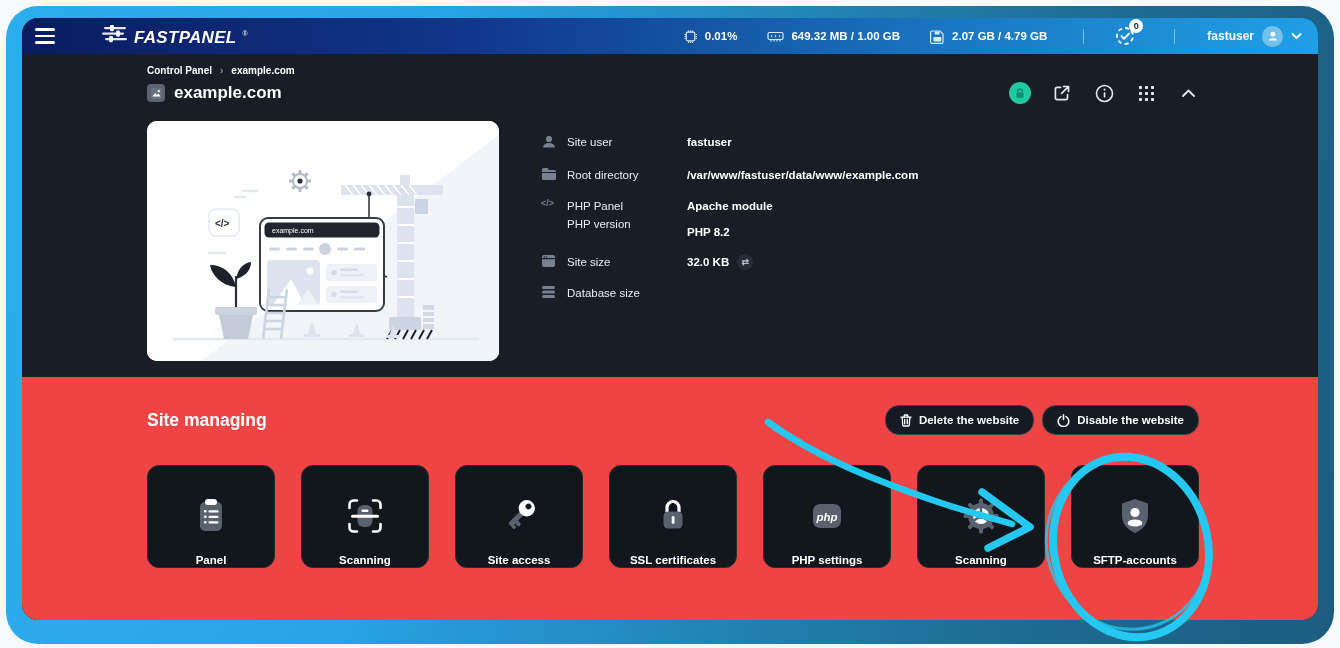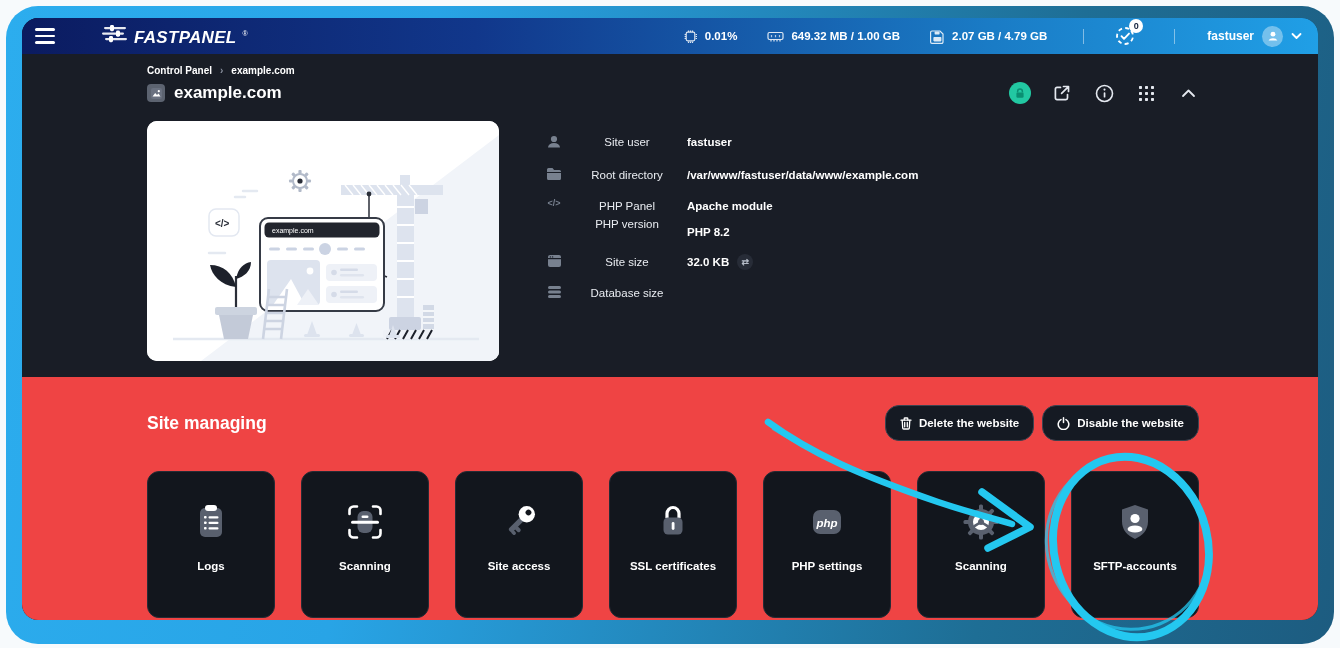--- a/index.html
+++ b/index.html
@@ -49,45 +49,45 @@
   .breadcrumb .sep { color:#8a919f; font-size:10px; }
   .page-head { display:flex; align-items:center; justify-content:space-between; margin-top:6px; }
   .title-row { display:flex; align-items:center; gap:9px; }
   .favicon { width:18px; height:18px; border-radius:4px; background:#5c6370; display:flex; align-items:center; justify-content:center; }
   .page-title { font-size:17px; font-weight:bold; color:#fff; }
   .head-actions { display:flex; align-items:center; gap:20px; }
   .act-icon { width:22px; height:22px; display:flex; align-items:center; justify-content:center; cursor:pointer; color:#e4e8ef; }
   .ssl-badge { width:22px; height:22px; border-radius:50%; background:#22c8a2; display:flex; align-items:center; justify-content:center; }
   .details { display:flex; gap:42px; margin-top:17px; }
   .illustration-card { width:352px; height:240px; border-radius:10px; background:#fff; overflow:hidden; flex:0 0 352px; }
-  .info-rows { padding-top:12px; flex:1;text-align:center; }
+  .info-rows { padding-top:12px; flex:1; }
   .irow { display:flex; align-items:flex-start; margin-bottom:12px; min-height:18px; }
   .irow .ric { width:26px; color:#78818f; padding-top:1px; }
   .irow .rlabels { width:120px; font-size:11.5px; color:#e9ecf1; line-height:18px; }
   .irow .rvalues { font-size:11.5px; color:#fff; font-weight:bold; line-height:18px; display:flex; align-items:center; gap:8px; flex-wrap:wrap; }
   .stack { display:flex; flex-direction:column; }
   .ip-blur { width:92px; height:16px; border-radius:2px; background:#5a5f6a; filter:blur(2px); opacity:.9; }
   .mini-circle {
     width:16px; height:16px; border-radius:50%; background:#272c37; color:#b5bcc8;
     display:flex; align-items:center; justify-content:center; font-size:9px; font-weight:bold; cursor:pointer;
   }
   .updated { color:#7d8594; font-weight:bold; }
   
   .lower { flex:1; background:#ef4444; padding:28px 119px 0 125px; }
   .managing-head { display:flex; align-items:center; justify-content:space-between; }
   .section-title { font-size:17.5px; font-weight:bold; color:#fff; }
   .btn-row { display:flex; gap:8px; }
   .pill-btn {
-    display:flex; align-items:center; gap:7px; height:36px; padding:0 14px;
+    display:flex; align-items:center; gap:7px; height:30px; padding:0 14px;
     border:1px solid #3c4350; border-radius:14px; background:#151a23;
     color:#fff; font-size:11.5px; font-weight:bold; cursor:pointer; white-space:nowrap;
   }
   .cards { display:flex; gap:26px; margin-top:30px; }
   .card {
-    width:128px; height:147px; border-radius:12px; background:#12161d;
+    width:128px; height:103px; border-radius:12px; background:#12161d;
     border:1px solid #262b35; display:flex; flex-direction:column; align-items:center;
     padding-top:26px; cursor:pointer;
   }
   .card .cicon { height:48px; display:flex; align-items:center; justify-content:center; }
   .card .clabel { margin-top:14px; font-size:11.5px; font-weight:bold; color:#fff; text-align:center; }
   
   .annotation { position:absolute; left:0; top:0; width:1340px; height:648px; pointer-events:none; z-index:50; }
 </style>
 </head>
 <body>
@@ -443,21 +443,21 @@
             <g fill="#fff">
               <rect x="15" y="16" width="2.6" height="2.6" rx=".8"></rect>
                 <rect x="19.5" y="16.2" width="10" height="2.3" rx="1.1"></rect>
               <rect x="15" y="21.5" width="2.6" height="2.6" rx=".8"></rect>
                 <rect x="19.5" y="21.7" width="10" height="2.3" rx="1.1"></rect>
               <rect x="15" y="27" width="2.6" height="2.6" rx=".8"></rect>
                 <rect x="19.5" y="27.2" width="10" height="2.3" rx="1.1"></rect>
             </g>
           </svg>
         </span>
-        <span class="clabel">Logs</span>
+        <span class="clabel">Panel</span>
       </div>
 
       <div class="card">
         <span class="cicon">
           <svg width="44" height="44" viewBox="0 0 44 44">
             <g stroke="#fff" stroke-width="2.6" fill="none" stroke-linecap="round">
               <path d="M14 6.5 h-3.5 a4 4 0 0 0 -4 4 V14"></path>
               <path d="M30 6.5 h3.5 a4 4 0 0 1 4 4 V14"></path>
               <path d="M14 37.5 h-3.5 a4 4 0 0 1 -4 -4 V30"></path>
               <path d="M30 37.5 h3.5 a4 4 0 0 0 4 -4 V30"></path>

